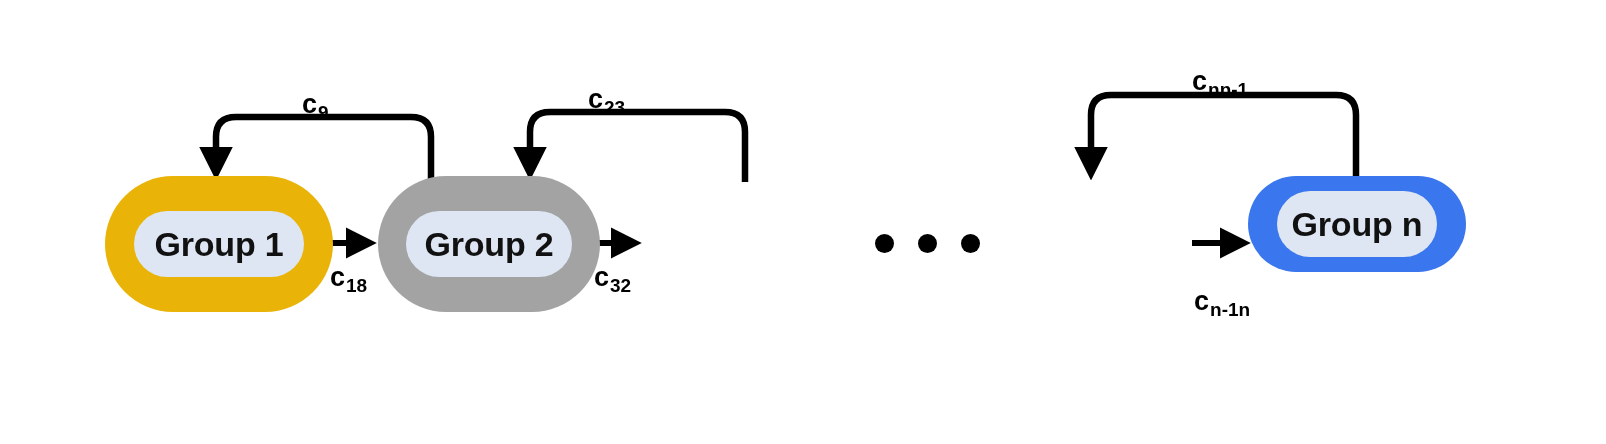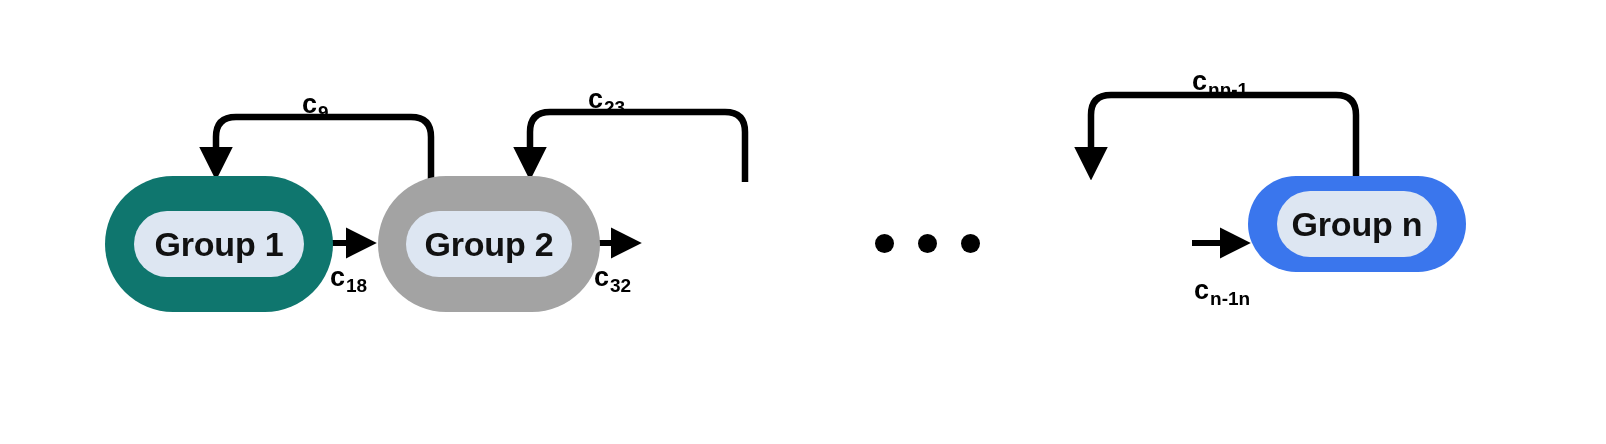--- a/index.html
+++ b/index.html
@@ -106,21 +106,21 @@
       <path d="M 431 182 L 431 137 Q 431 117 411 117 L 236 117 Q 216 117 216 137 L 216 172" fill="none" stroke="#000000" stroke-width="6.5" stroke-linecap="butt" marker-end="url(#arrowhead)"></path>
     </g>
     <g>
       <path d="M 745 182 L 745 132 Q 745 112 725 112 L 550 112 Q 530 112 530 132 L 530 172" fill="none" stroke="#000000" stroke-width="6.5" stroke-linecap="butt" marker-end="url(#arrowhead)"></path>
     </g>
     <g>
       <path d="M 1356 182 L 1356 115 Q 1356 95 1336 95 L 1111 95 Q 1091 95 1091 115 L 1091 172" fill="none" stroke="#000000" stroke-width="6.5" stroke-linecap="butt" marker-end="url(#arrowhead)"></path>
     </g>
   </svg>
 
-  <div class="node" style="left:105px; top:176px; width:228px; height:136px; background:#0f766e;">
+  <div class="node" style="left:105px; top:176px; width:228px; height:136px; background:#eab308;">
     <div class="node-inner" style="width:170px; height:66px;">
       <span class="node-label">Group 1</span>
     </div>
   </div>
 
   <div class="node" style="left:378px; top:176px; width:222px; height:136px; background:#a3a3a3;">
     <div class="node-inner" style="width:166px; height:66px;">
       <span class="node-label">Group 2</span>
     </div>
   </div>
@@ -140,21 +140,21 @@
   </div>
 
   <div class="edge-label" style="left:330px; top:264px;">
     <span>c</span><sub>18</sub>
   </div>
 
   <div class="edge-label" style="left:594px; top:264px;text-align:center;">
     <span>c</span><sub>32</sub>
   </div>
 
-  <div class="edge-label" style="left:1194px; top:277px;">
+  <div class="edge-label" style="left:1194px; top:288px;">
     <span>c</span><sub>n-1n</sub>
   </div>
 
   <div class="edge-label" style="left:302px; top:91px;">
     <span>c</span><sub>9</sub>
   </div>
 
   <div class="edge-label" style="left:588px; top:86px;text-decoration:underline;">
     <span>c</span><sub>23</sub>
   </div>

